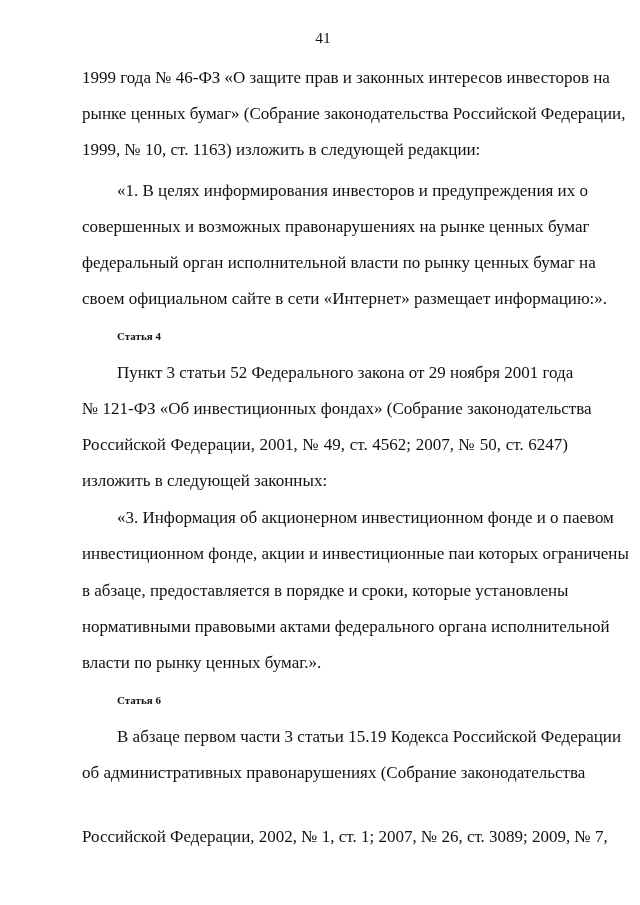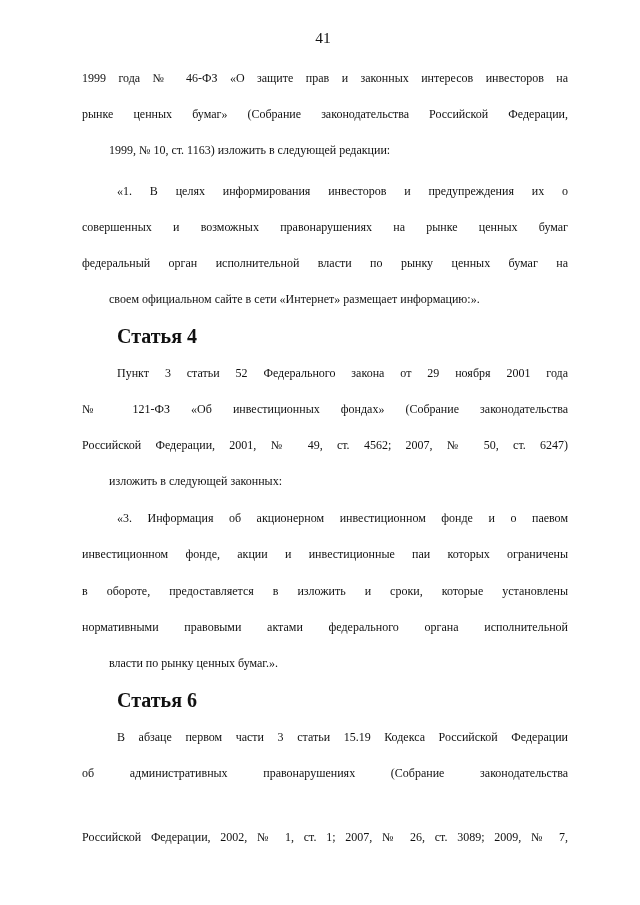--- a/index.html
+++ b/index.html
@@ -1,23 +1,23 @@
 <!DOCTYPE html>
 <html><head>
 <meta charset="utf-8">
 <style>
   html, body { margin: 0; padding: 0; background: #ffffff; }
   body { width: 640px; height: 905px; position: relative; overflow: hidden;
          font-family: "Liberation Serif", "DejaVu Serif", serif; color: #111; }
   .page-number { position: absolute; top: 29px; left: 0; width: 646px; text-align: center; font-size: 15.5px; }
-  .line { position: absolute; left: 82px; width: 486px; font-size: 12px; line-height: 20px;
+  .line { position: absolute; left: 82px; width: 486px; font-size: 17px; line-height: 20px;
           white-space: nowrap; text-align: justify; text-align-last: justify; }
-  .line.last { text-align-last: left; margin-left: 27px; }
+  .line.last { text-align-last: left; }
   .line.indent { left: 117px; width: 451px; }
-  .heading { position: absolute; left: 117px; font-size: 20px; font-weight: bold; line-height: 20px; white-space: nowrap; }
+  .heading { position: absolute; left: 117px; font-size: 11px; font-weight: bold; line-height: 20px; white-space: nowrap; }
 </style>
 </head>
 <body>
 
 <div>
   <div class="page-number">41</div>
 
   <div>
     <div class="line" style="top:68px">1999 года № 46-ФЗ «О защите прав и законных интересов инвесторов на</div>
     <div class="line" style="top:104px">рынке ценных бумаг» (Собрание законодательства Российской Федерации,</div>
@@ -35,21 +35,21 @@
     <div class="heading" style="top:326px">Статья 4</div>
     <div class="line indent" style="top:363px">Пункт 3 статьи 52 Федерального закона от 29 ноября 2001 года</div>
     <div class="line" style="top:399px">№ 121-ФЗ «Об инвестиционных фондах» (Собрание законодательства</div>
     <div class="line" style="top:435px">Российской Федерации, 2001, № 49, ст. 4562; 2007, № 50, ст. 6247)</div>
     <div class="line last" style="top:471px">изложить в следующей законных:</div>
   </div>
 
   <div>
     <div class="line indent" style="top:508px">«3. Информация об акционерном инвестиционном фонде и о паевом</div>
     <div class="line" style="top:544px">инвестиционном фонде, акции и инвестиционные паи которых ограничены</div>
-    <div class="line" style="top:581px">в обороте, предоставляется в изложить и сроки, которые установлены</div>
+    <div class="line" style="top:581px">в абзаце, предоставляется в порядке и сроки, которые установлены</div>
     <div class="line" style="top:617px">нормативными правовыми актами федерального органа исполнительной</div>
     <div class="line last" style="top:653px">власти по рынку ценных бумаг.».</div>
   </div>
 
   <div>
     <div class="heading" style="top:690px">Статья 6</div>
     <div class="line indent" style="top:727px">В абзаце первом части 3 статьи 15.19 Кодекса Российской Федерации</div>
     <div class="line" style="top:763px">об административных правонарушениях (Собрание законодательства</div>
     <div class="line" style="top:827px">Российской Федерации, 2002, № 1, ст. 1; 2007, № 26, ст. 3089; 2009, № 7,</div>
   </div>

